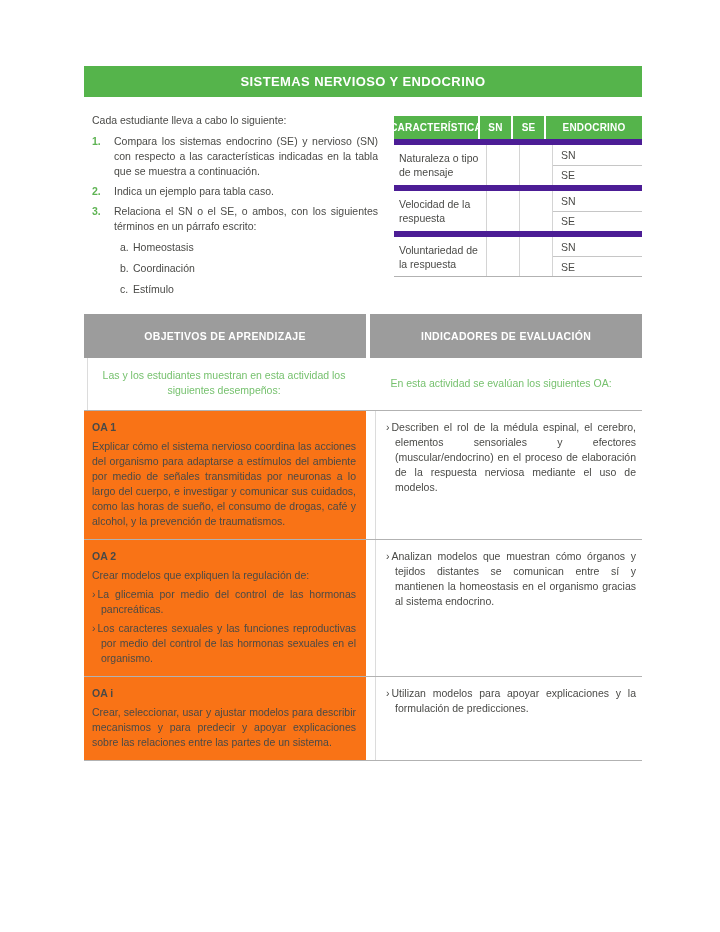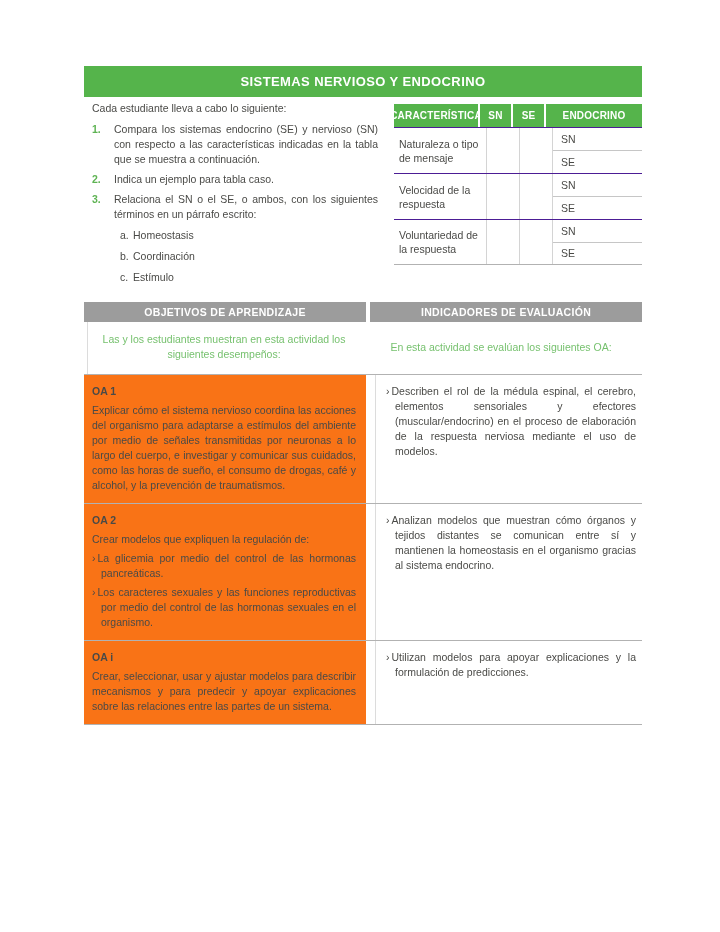--- a/index.html
+++ b/index.html
@@ -11,21 +11,21 @@
   .content { position:absolute; left:84px; top:66px; width:558px; }
 
   
   .title-bar {
     height:31px; background:#55b44b; color:#ffffff;
     font-size:13px; font-weight:bold; letter-spacing:.4px;
     display:flex; align-items:center; justify-content:center;
   }
 
   
-  .top-section { display:flex; margin-top:4px; }
+  .top-section { display:flex; margin-top:16px; }
   .instructions { width:294px; padding-left:8px; font-size:10.5px; line-height:15px; }
   .lead { margin-bottom:6px; }
   .step { display:flex; margin-bottom:5px; }
   .step-num { width:22px; flex:0 0 22px; color:#5eb353; font-weight:bold; }
   .step-text { flex:1; text-align:justify; }
   .substeps { margin-left:28px; }
   .substep { display:flex; margin-top:6px; }
   .substep-letter { width:13px; flex:0 0 13px; }
 
   
@@ -33,35 +33,35 @@
   .ct-header { display:flex; height:23px; }
   .ct-header .hcell {
     background:#55b44b; color:#ffffff; font-size:10px; font-weight:bold;
     display:flex; align-items:center; justify-content:center; letter-spacing:.2px;
   }
   .ct-header .hcell + .hcell { margin-left:2px; }
   .h-char { width:84px; }
   .h-sn { width:31px; }
   .h-se { width:31px; }
   .h-ej { flex:1; }
-  .ct-group { display:flex; border-top:1px solid #4c1d95; height:46px; }
+  .ct-group { display:flex; border-top:6px solid #4c1d95; height:46px; }
   .ct-group:last-of-type { border-bottom:1px solid #b2b2b2; }
   .ct-char { width:92px; padding:4px 2px 4px 5px; font-size:10.5px; line-height:14px;
              display:flex; align-items:center; }
   .ct-sn, .ct-se { width:33px; border-left:1px solid #d4d4d4; }
   .ct-ej { flex:1; border-left:1px solid #d4d4d4; display:flex; flex-direction:column; }
   .ct-ej .sub { flex:1; display:flex; align-items:center; padding-left:8px; font-size:10.5px; }
   .ct-ej .sub:first-child { border-bottom:1px solid #c6c6c6; }
 
   
   .oa-table { margin-top:17px; font-size:10.5px; line-height:15px; }
   .oa-header { display:flex; }
   .oa-header .ghcell {
     background:#9c9c9c; color:#ffffff; font-weight:bold; font-size:10.5px;
-    height:20px; display:flex; align-items:center; justify-content:center; letter-spacing:.3px;
+    height:44px; display:flex; align-items:center; justify-content:center; letter-spacing:.3px;
   }
   .gh-left { width:282px; }
   .gh-right { flex:1; margin-left:4px; }
   .oa-sub { display:flex; border-bottom:1px solid #b2b2b2; }
   .oa-sub .scell {
     color:#76c16e; text-align:center; padding:10px 14px 12px 14px;
     display:flex; align-items:center; justify-content:center;
   }
   .s-left { width:282px; }
   .s-right { flex:1; border-left:1px solid #dcdcdc; margin-left:3px; }

